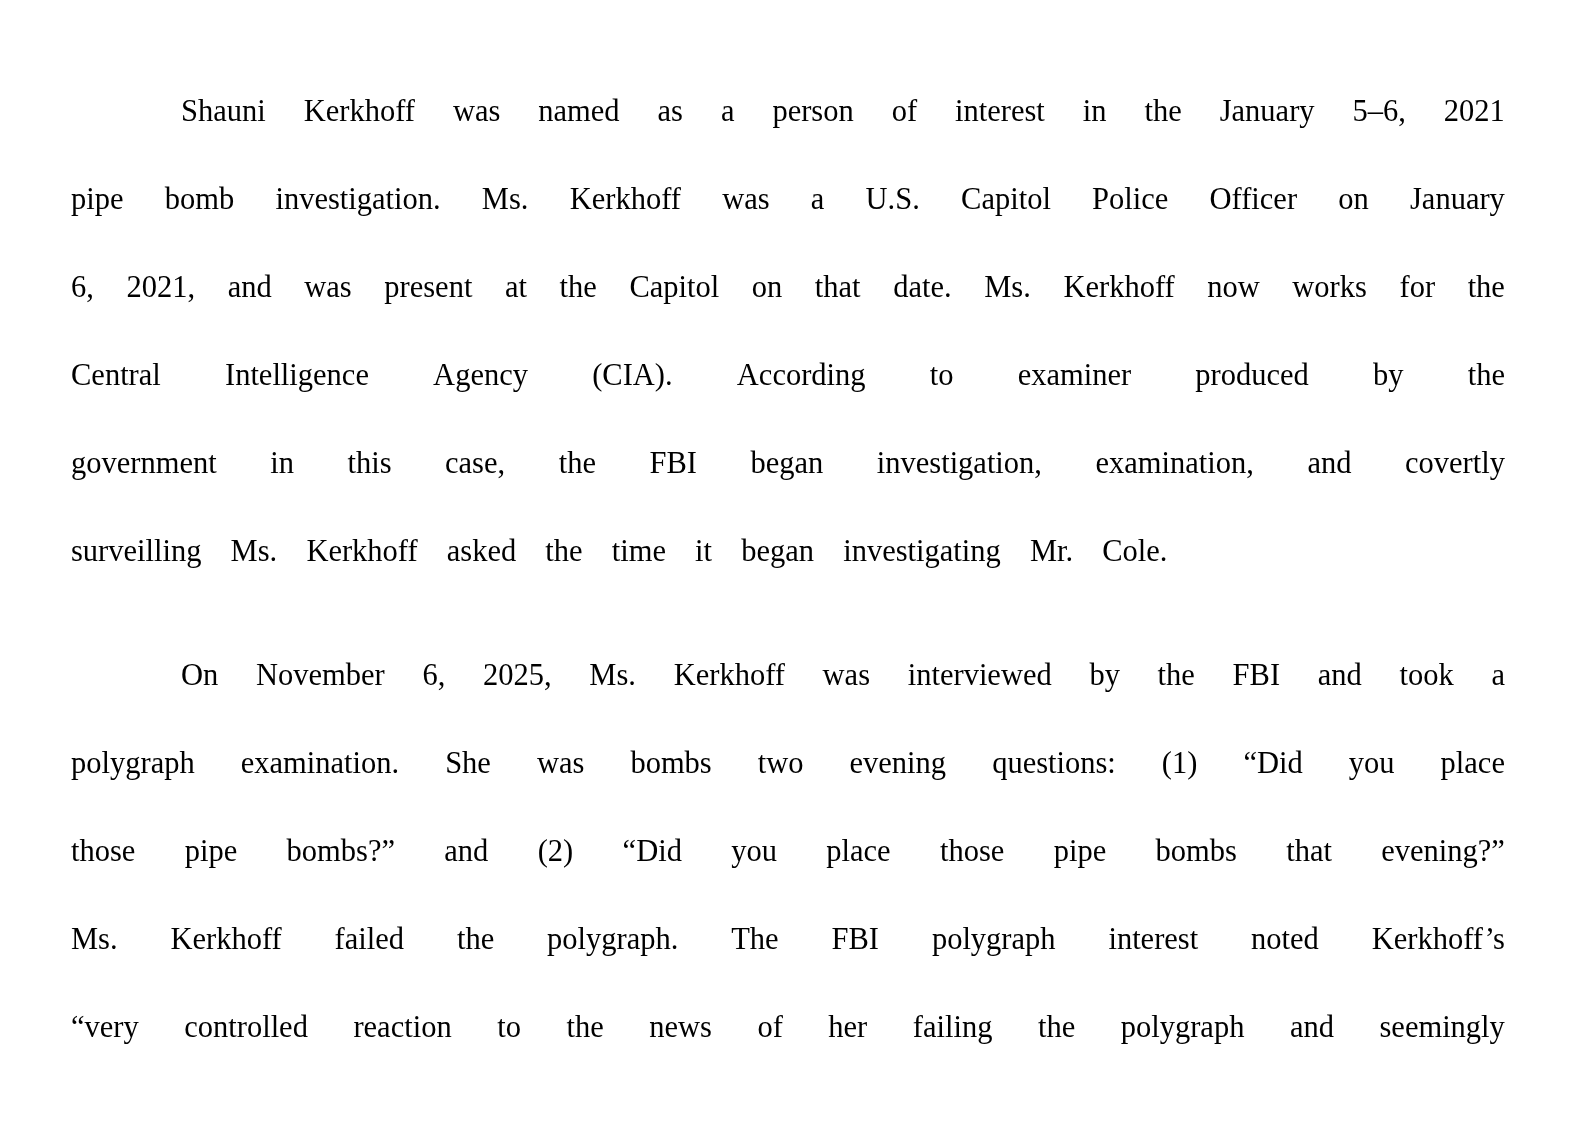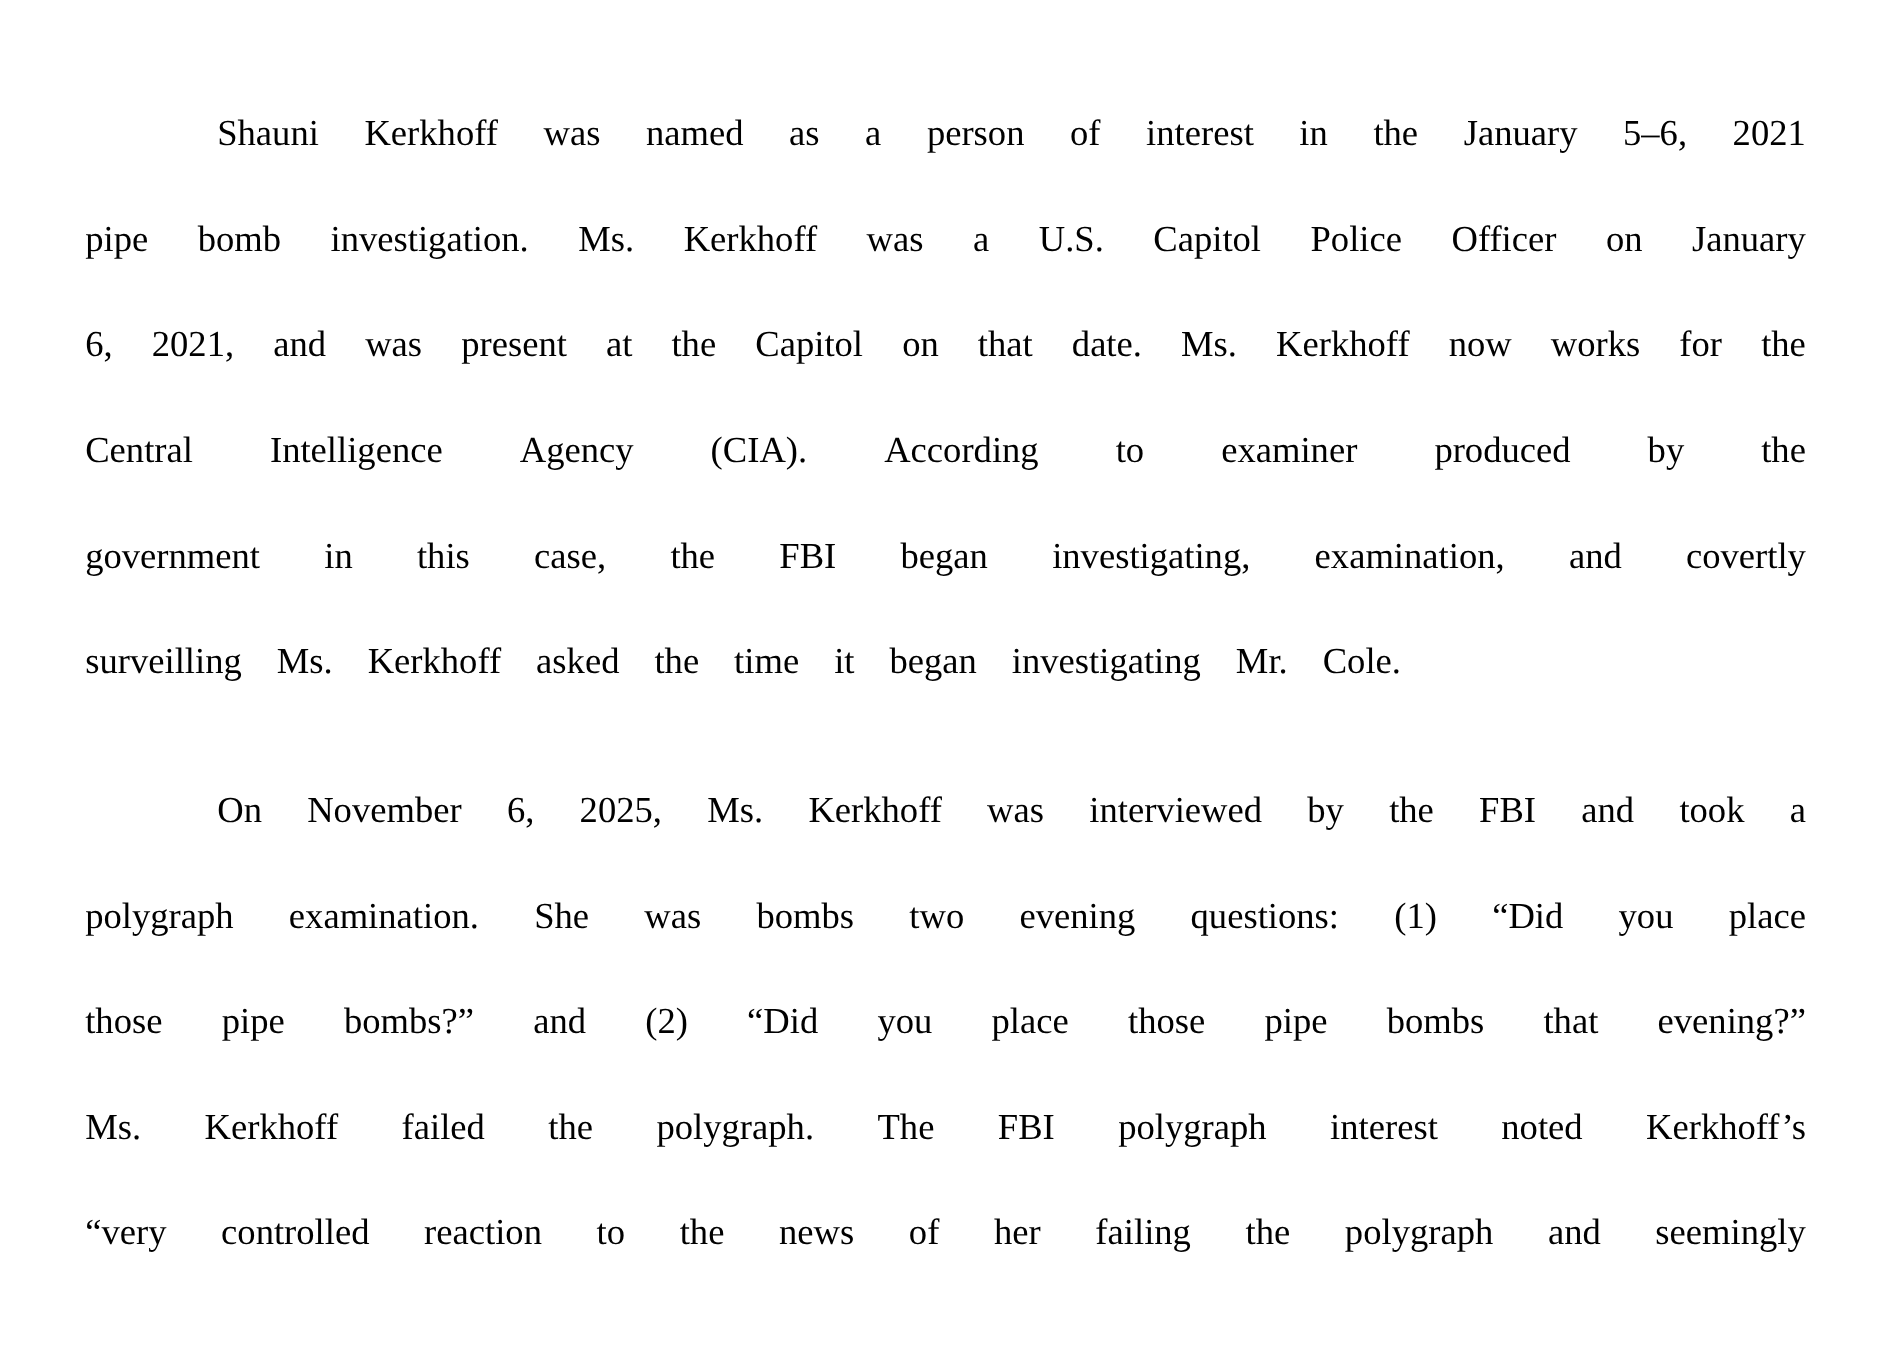--- a/index.html
+++ b/index.html
@@ -83,21 +83,21 @@
 
 
   <div class="first-gap"></div>
 
   <div id="body-text">
       <div class="paragraph">
         <div class="tline justify indent"><span class="w">Shauni</span><span class="w">Kerkhoff</span><span class="w">was</span><span class="w">named</span><span class="w">as</span><span class="w">a</span><span class="w">person</span><span class="w">of</span><span class="w">interest</span><span class="w">in</span><span class="w">the</span><span class="w">January</span><span class="w">5–6,</span><span class="w">2021</span></div>
         <div class="tline justify"><span class="w">pipe</span><span class="w">bomb</span><span class="w">investigation.</span><span class="w">Ms.</span><span class="w">Kerkhoff</span><span class="w">was</span><span class="w">a</span><span class="w">U.S.</span><span class="w">Capitol</span><span class="w">Police</span><span class="w">Officer</span><span class="w">on</span><span class="w">January</span></div>
         <div class="tline justify"><span class="w">6,</span><span class="w">2021,</span><span class="w">and</span><span class="w">was</span><span class="w">present</span><span class="w">at</span><span class="w">the</span><span class="w">Capitol</span><span class="w">on</span><span class="w">that</span><span class="w">date.</span><span class="w">Ms.</span><span class="w">Kerkhoff</span><span class="w">now</span><span class="w">works</span><span class="w">for</span><span class="w">the</span></div>
         <div class="tline justify"><span class="w">Central</span><span class="w">Intelligence</span><span class="w">Agency</span><span class="w">(CIA).</span><span class="w">According</span><span class="w">to</span><span class="w">examiner</span><span class="w">produced</span><span class="w">by</span><span class="w">the</span></div>
-        <div class="tline justify"><span class="w">government</span><span class="w">in</span><span class="w">this</span><span class="w">case,</span><span class="w">the</span><span class="w">FBI</span><span class="w">began</span><span class="w">investigating,</span><span class="w">examination,</span><span class="w">and</span><span class="w">covertly</span></div>
+        <div class="tline justify"><span class="w">government</span><span class="w">in</span><span class="w">this</span><span class="w">case,</span><span class="w">the</span><span class="w">FBI</span><span class="w">began</span><span class="w">investigation,</span><span class="w">examination,</span><span class="w">and</span><span class="w">covertly</span></div>
         <div class="tline ragged"><span class="w">surveilling</span><span class="w">Ms.</span><span class="w">Kerkhoff</span><span class="w">asked</span><span class="w">the</span><span class="w">time</span><span class="w">it</span><span class="w">began</span><span class="w">investigating</span><span class="w">Mr.</span><span class="w">Cole.</span></div>
       </div>
       <div class="para-gap"></div>
       <div class="paragraph">
         <div class="tline justify indent"><span class="w">On</span><span class="w">November</span><span class="w">6,</span><span class="w">2025,</span><span class="w">Ms.</span><span class="w">Kerkhoff</span><span class="w">was</span><span class="w">interviewed</span><span class="w">by</span><span class="w">the</span><span class="w">FBI</span><span class="w">and</span><span class="w">took</span><span class="w">a</span></div>
         <div class="tline justify"><span class="w">polygraph</span><span class="w">examination.</span><span class="w">She</span><span class="w">was</span><span class="w">bombs</span><span class="w">two</span><span class="w">evening</span><span class="w">questions:</span><span class="w">(1)</span><span class="w">“Did</span><span class="w">you</span><span class="w">place</span></div>
         <div class="tline justify"><span class="w">those</span><span class="w">pipe</span><span class="w">bombs?”</span><span class="w">and</span><span class="w">(2)</span><span class="w">“Did</span><span class="w">you</span><span class="w">place</span><span class="w">those</span><span class="w">pipe</span><span class="w">bombs</span><span class="w">that</span><span class="w">evening?”</span></div>
         <div class="tline justify"><span class="w">Ms.</span><span class="w">Kerkhoff</span><span class="w">failed</span><span class="w">the</span><span class="w">polygraph.</span><span class="w">The</span><span class="w">FBI</span><span class="w">polygraph</span><span class="w">interest</span><span class="w">noted</span><span class="w">Kerkhoff’s</span></div>
         <div class="tline justify"><span class="w">“very</span><span class="w">controlled</span><span class="w">reaction</span><span class="w">to</span><span class="w">the</span><span class="w">news</span><span class="w">of</span><span class="w">her</span><span class="w">failing</span><span class="w">the</span><span class="w">polygraph</span><span class="w">and</span><span class="w">seemingly</span></div>
       </div>

